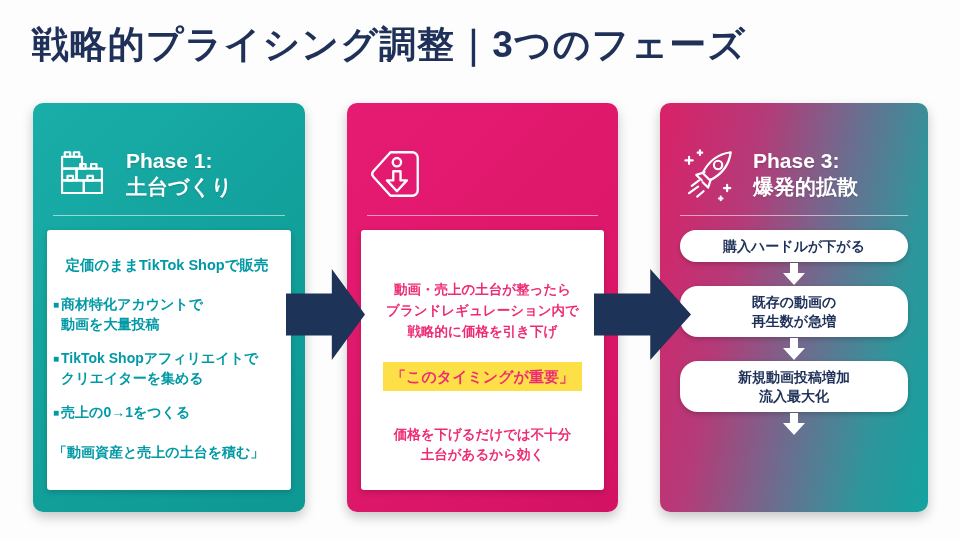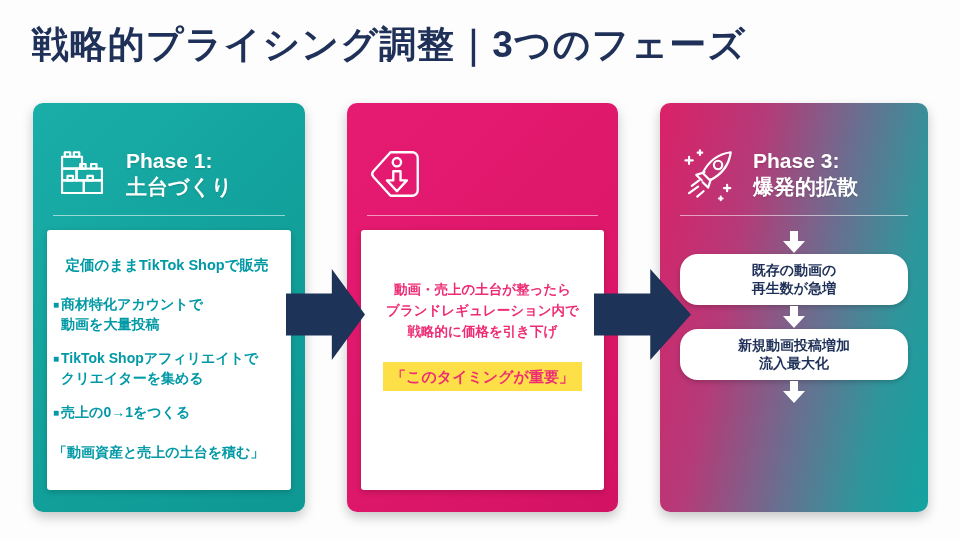--- a/index.html
+++ b/index.html
@@ -131,20 +131,22 @@
       </svg>
     </span>
   </div>
   <div class="divider"></div>
   <div class="card">
     <div class="p2-content">
       <p class="p2-body">動画・売上の土台が整ったら
 ブランドレギュレーション内で
 戦略的に価格を引き下げ</p>
       <div><span class="p2-highlight">「このタイミングが重要」</span></div>
+      <p class="p2-note">価格を下げるだけでは不十分
+土台があるから効く</p>
     </div>
   </div>
 </div>
 
 <div class="panel" id="panel3">
   <div class="panel-header">
     <span class="phase-icon">
       <svg viewBox="0 0 64 64" width="58" height="58" fill="none" stroke="#ffffff" stroke-width="2.4" stroke-linejoin="round" stroke-linecap="round">
         <path d="M56 8 C54 23 45 33 33 39 L25 31 C31 19 41 10 56 8 Z"></path>
         <circle cx="42" cy="22" r="4.6"></circle>
@@ -157,20 +159,21 @@
         <path d="M22 6 V11 M19.5 8.5 H24.5"></path>
         <path d="M52 44 V51 M48.5 47.5 H55.5"></path>
         <path d="M45 57 V61 M43 59 H47"></path>
       </svg>
     </span>
     <span class="phase-title">Phase 3:
 爆発的拡散</span>
   </div>
   <div class="divider"></div>
   <div class="p3-flow">
+    <div class="pill">購入ハードルが下がる</div>
     <span class="flow-arrow">
       <svg viewBox="0 0 30 22" width="30" height="22">
           <polygon points="11,0 19,0 19,10 26,10 15,22 4,10 11,10" fill="#ffffff"></polygon>
         </svg>
     </span>
     <div class="pill">既存の動画の
 再生数が急増</div>
     <span class="flow-arrow">
       <svg viewBox="0 0 30 22" width="30" height="22">
           <polygon points="11,0 19,0 19,10 26,10 15,22 4,10 11,10" fill="#ffffff"></polygon>

